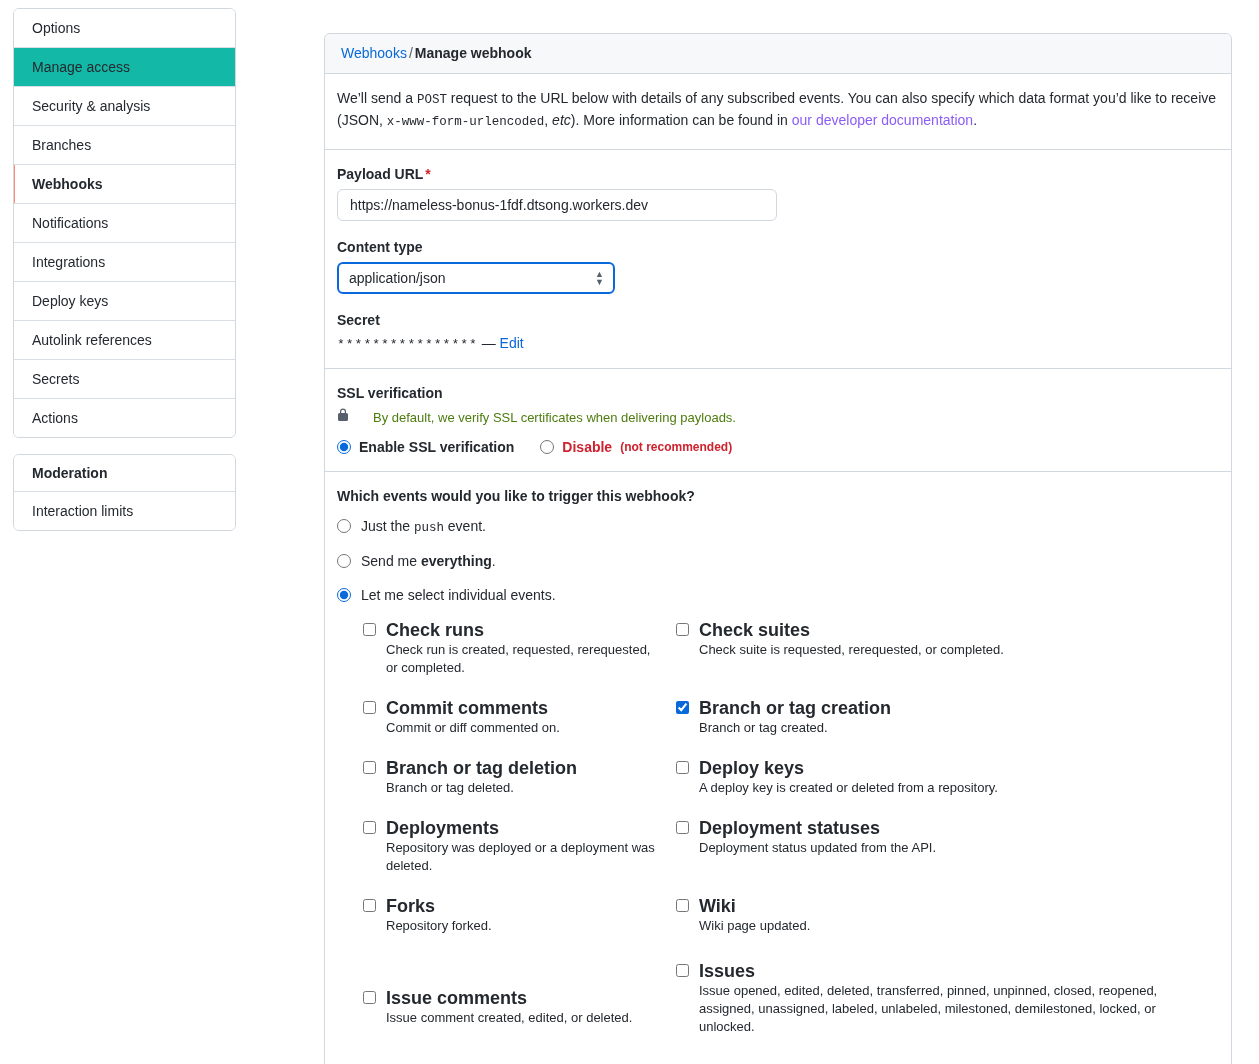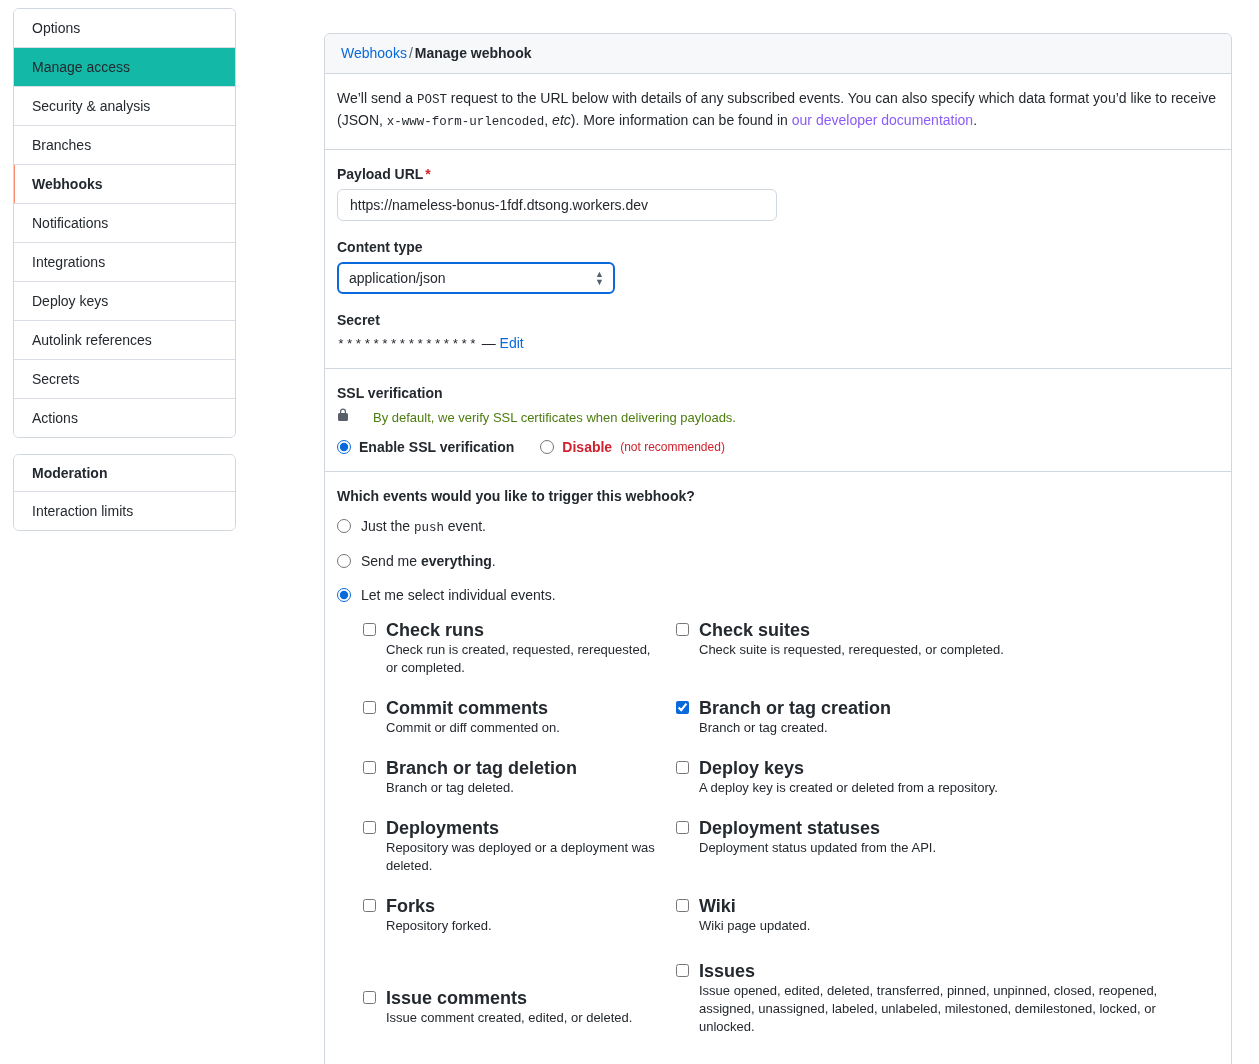--- a/index.html
+++ b/index.html
@@ -172,21 +172,21 @@
   }
   .radio-row {
     display: flex;
     align-items: center;
     gap: 26px;
     font-size: 14px;
   }
   .radio-opt { display: flex; align-items: center; gap: 8px; }
   .radio-opt .strong { font-weight: 600; }
   .danger { color: #cf222e; font-weight: 600; }
-  .danger-note { color: #cf222e; font-weight: 400; font-size: 12px; text-align: right; }
+  .danger-note { color: #cf222e; font-weight: 700; font-size: 12px; text-align: right; }
 
   input[type="radio"] {
     width: 14px; height: 14px; margin: 0;
     accent-color: #0969da;
   }
   input[type="checkbox"] {
     width: 13px; height: 13px; margin: 0;
     accent-color: #0969da;
   }
 

